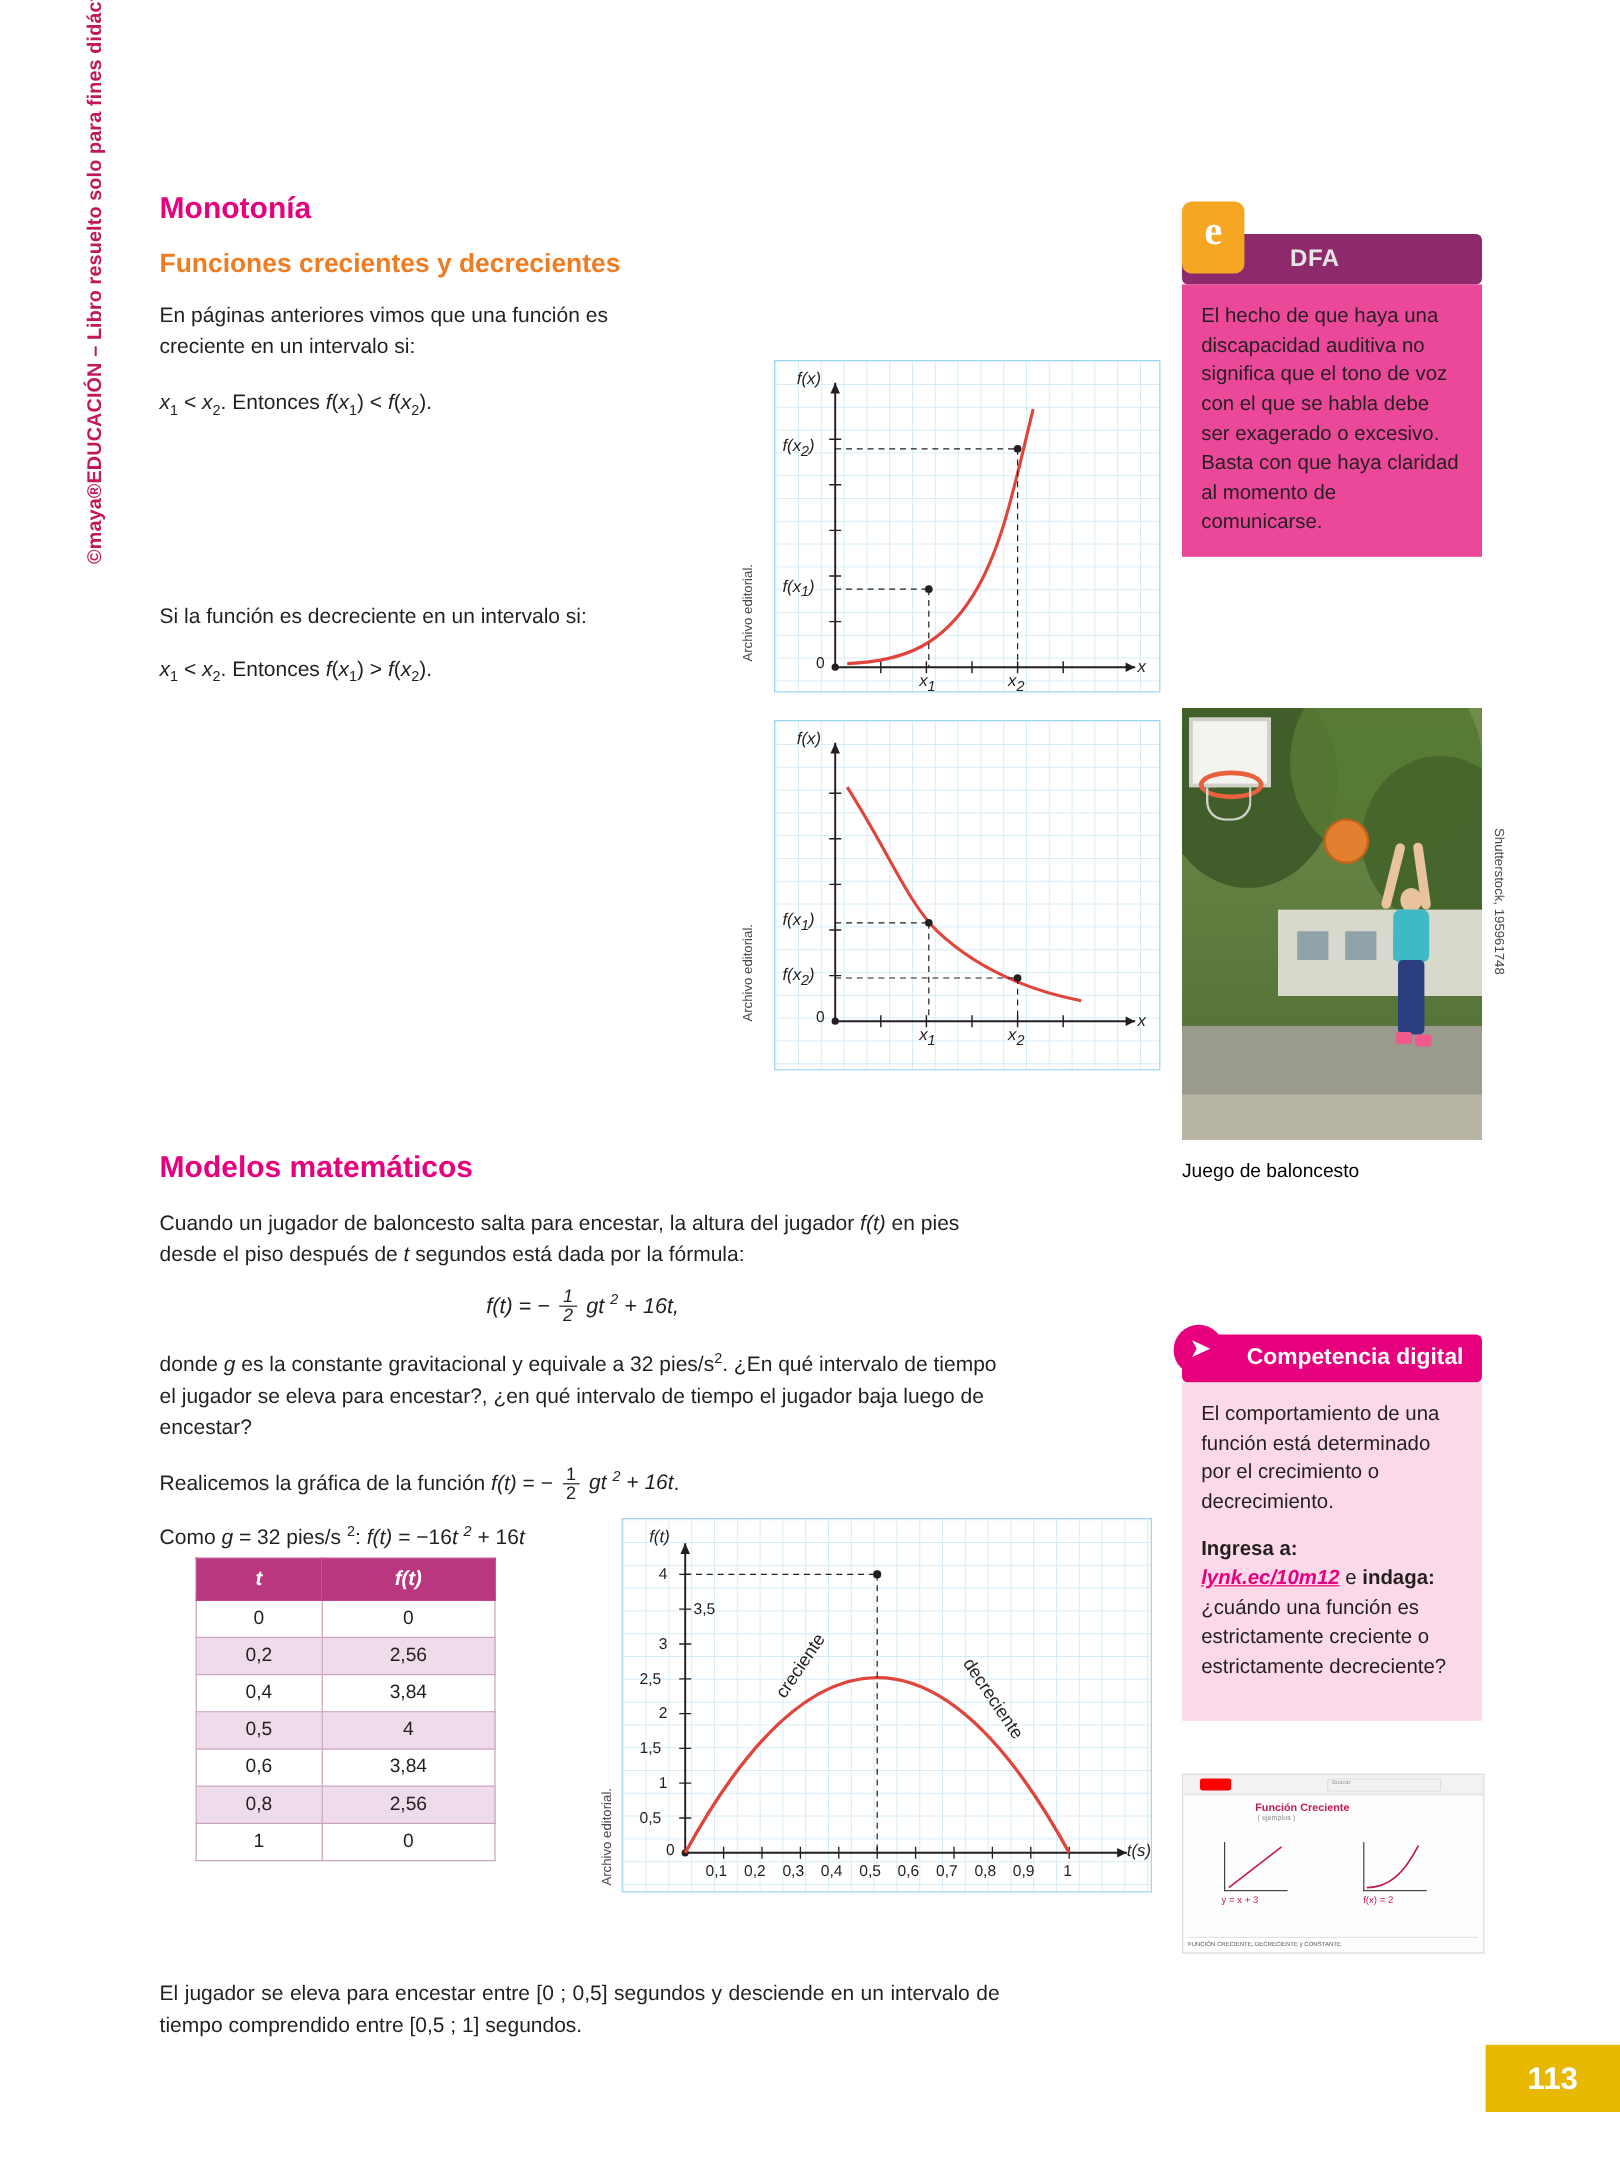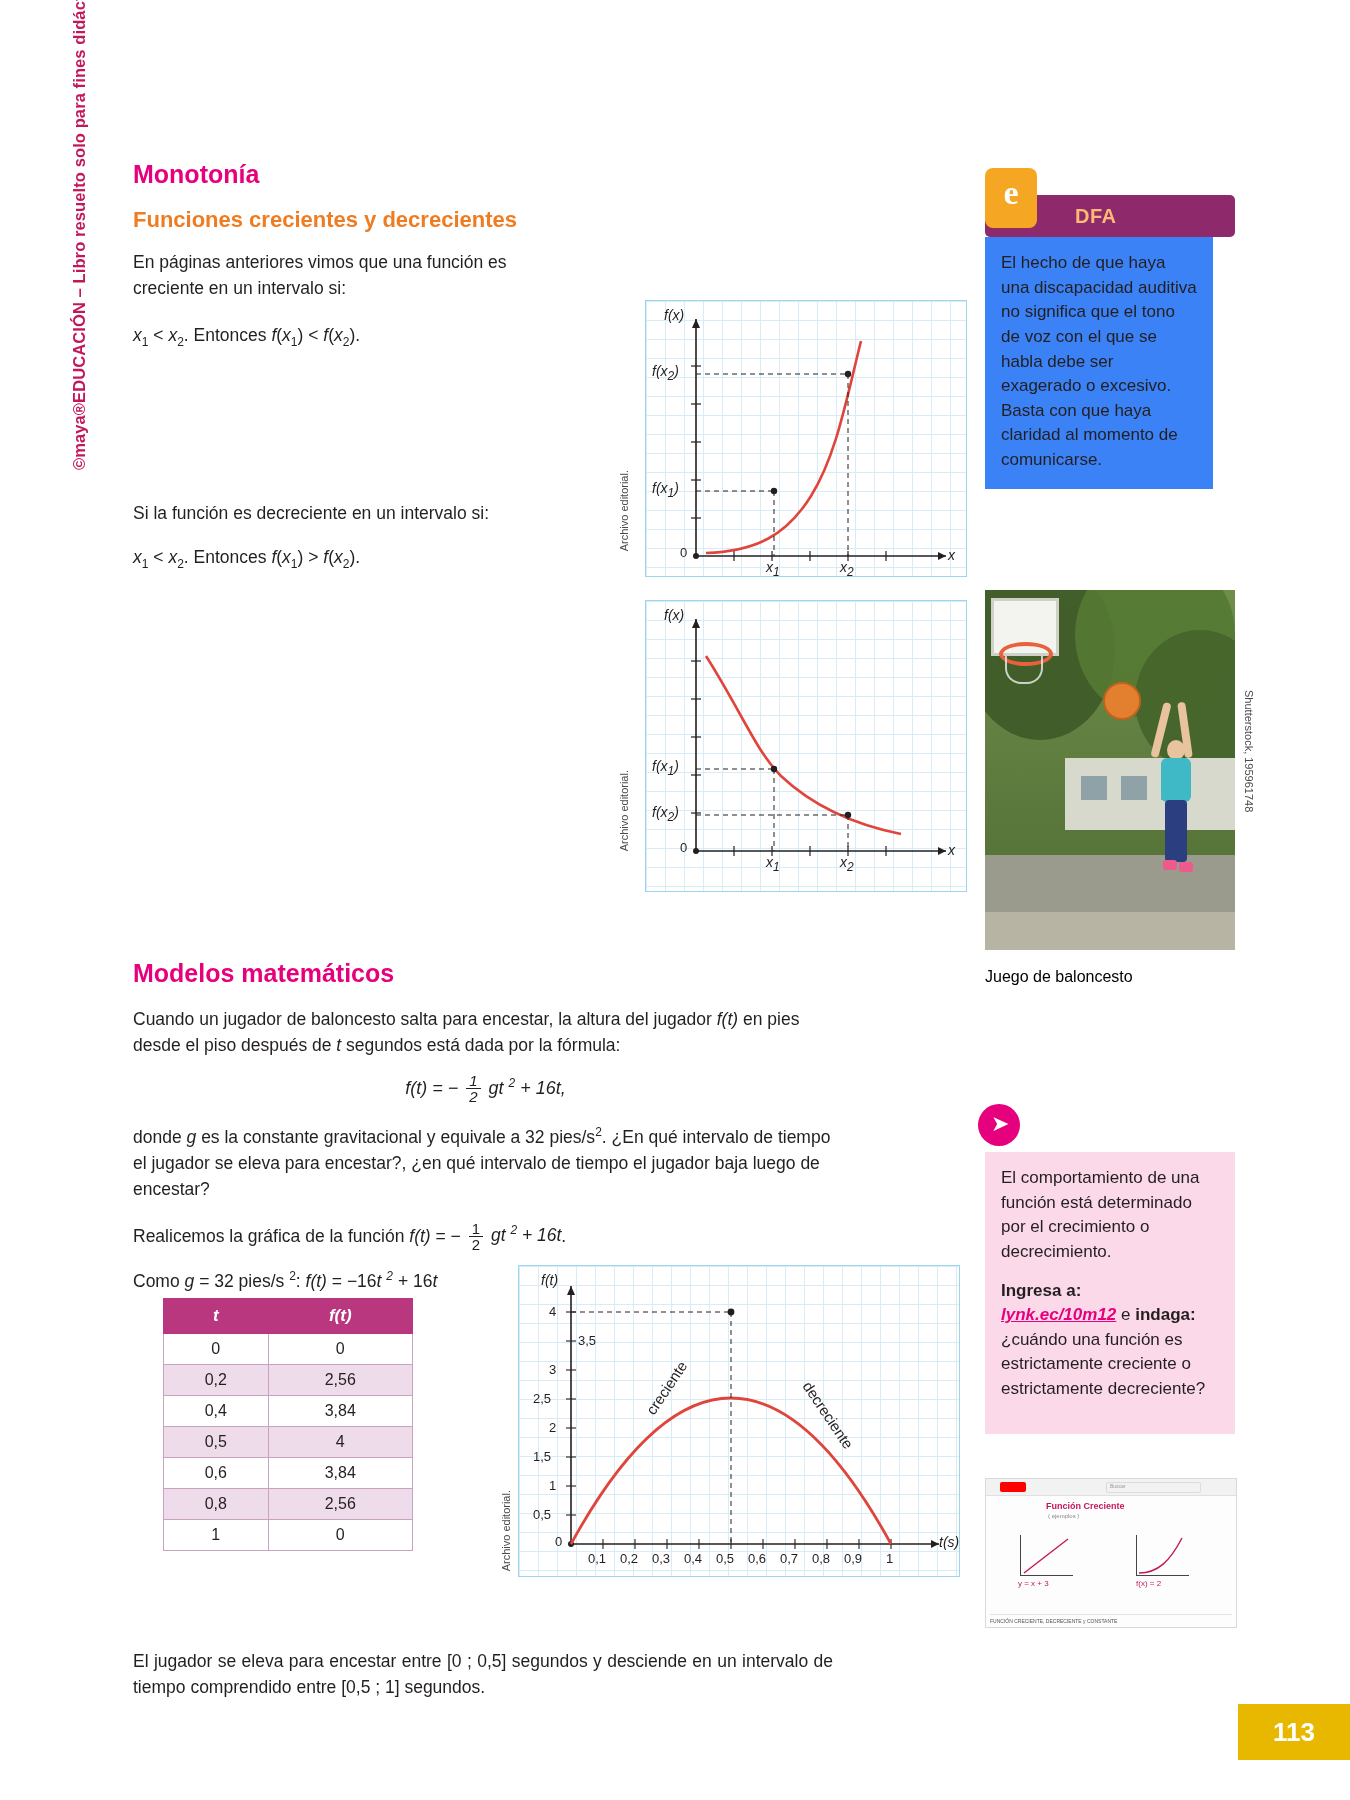--- a/index.html
+++ b/index.html
@@ -70,33 +70,33 @@
     writing-mode:vertical-rl;
     transform:rotate(180deg);
     white-space:nowrap;
   }
 
   .dfa-head{
     position:absolute;left:985px;top:195px;width:250px;height:42px;
     background:#8e2a6b;border-radius:5px;
   }
   .dfa-head span{
-    position:absolute;left:90px;top:10px;color:#fdba74;font-weight:bold;font-size:20px;letter-spacing:.5px;
+    position:absolute;left:90px;top:10px;color:#e5e5e5;font-weight:bold;font-size:20px;letter-spacing:.5px;
   }
   .dfa-badge{
     position:absolute;left:985px;top:168px;width:52px;height:60px;
     background:#f5a623;border-radius:8px;
   }
   .dfa-badge .glyph{
     position:absolute;left:0;right:0;top:6px;text-align:center;
     color:#fff;font-size:34px;font-weight:bold;font-family:"Liberation Serif",serif;
   }
   .dfa-body{
-    position:absolute;left:985px;top:237px;width:228px;
-    background:#3b82f6;
+    position:absolute;left:985px;top:237px;width:250px;
+    background:#ec4899;
     padding:14px 16px 16px 16px;
     box-sizing:border-box;
     font-size:17px;line-height:1.45;color:#231f20;
   }
 
   .photo{
     position:absolute;left:985px;top:590px;width:250px;height:360px;
     overflow:hidden;
   }
   .photo .sky{position:absolute;inset:0;background:linear-gradient(#6f8e4a,#4e6b33);}
@@ -439,20 +439,23 @@
     <div class="arm" style="left:196px;top:112px;transform:rotate(-8deg);"></div>
     <div class="player-head"></div>
     <div class="player-body"></div>
     <div class="player-legs"></div>
     <div style="position:absolute;left:178px;top:270px;width:14px;height:10px;background:#ef5a8c;border-radius:3px;"></div>
     <div style="position:absolute;left:194px;top:272px;width:14px;height:10px;background:#ef5a8c;border-radius:3px;"></div>
   </div>
   <div class="photo-credit">Shutterstock, 195961748</div>
   <div class="photo-caption">Juego de baloncesto</div>
 
+  <div class="cd-head">
+    <span>Competencia digital</span>
+  </div>
   <div class="cd-badge">
     <div class="cursor">➤</div>
   </div>
   <div class="cd-body">
     <p>El comportamiento de una función está determinado por el crecimiento o decrecimiento.</p>
     <p>
       <span class="cd-strong">Ingresa a:</span><br>
       <a class="cd-link" href="#">lynk.ec/10m12</a><span> e </span><span class="cd-strong">indaga:</span><span> ¿cuándo una función es estrictamente creciente o estrictamente decreciente?</span>
     </p>
   </div>

